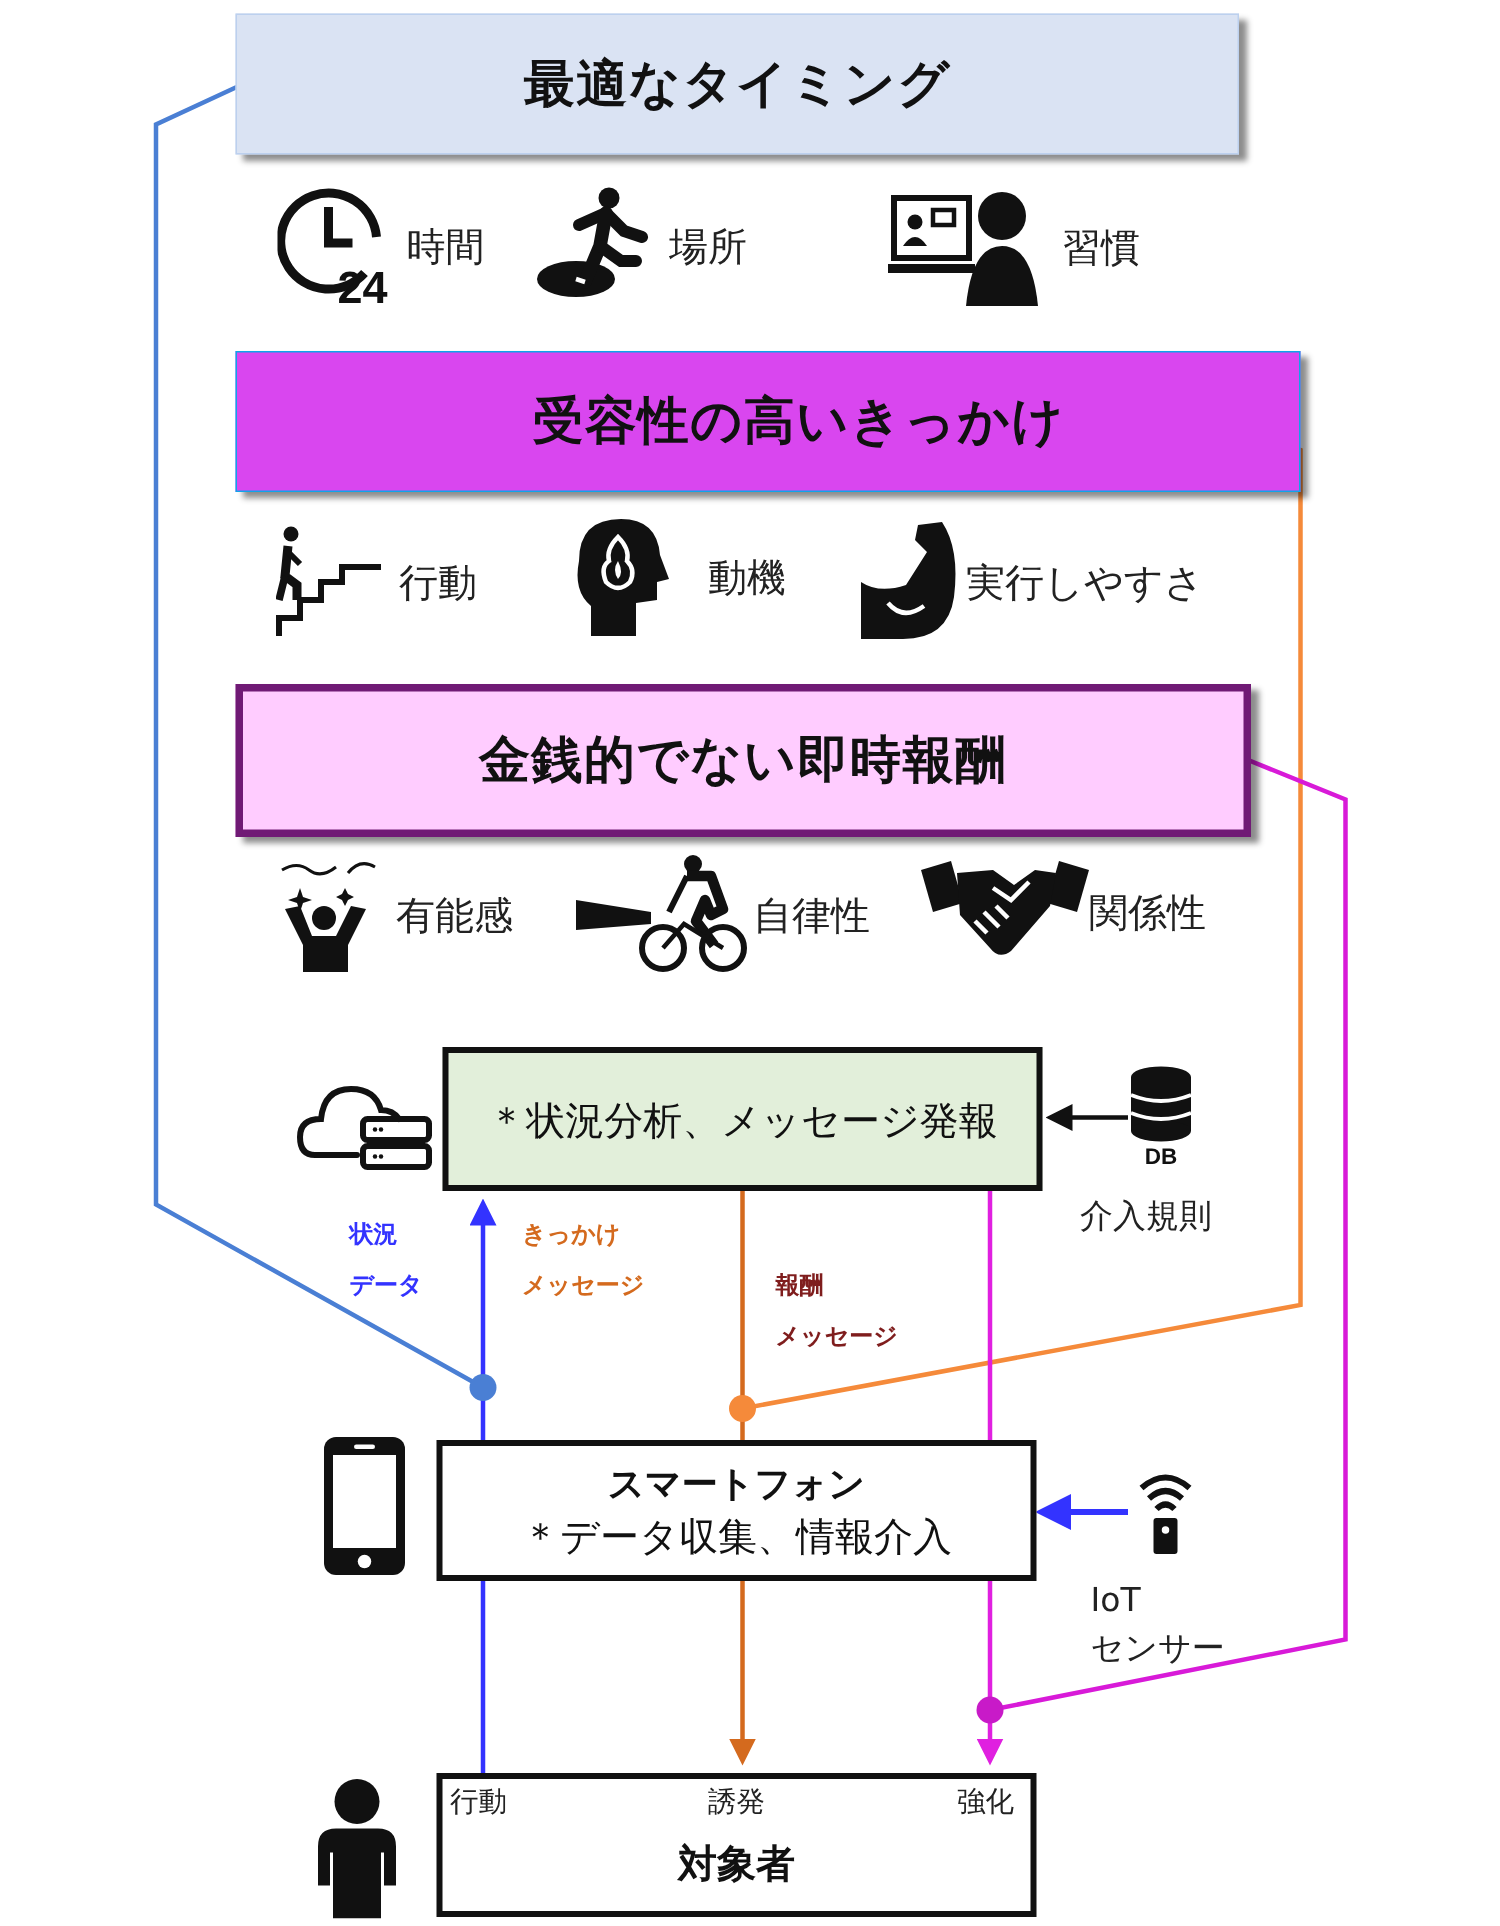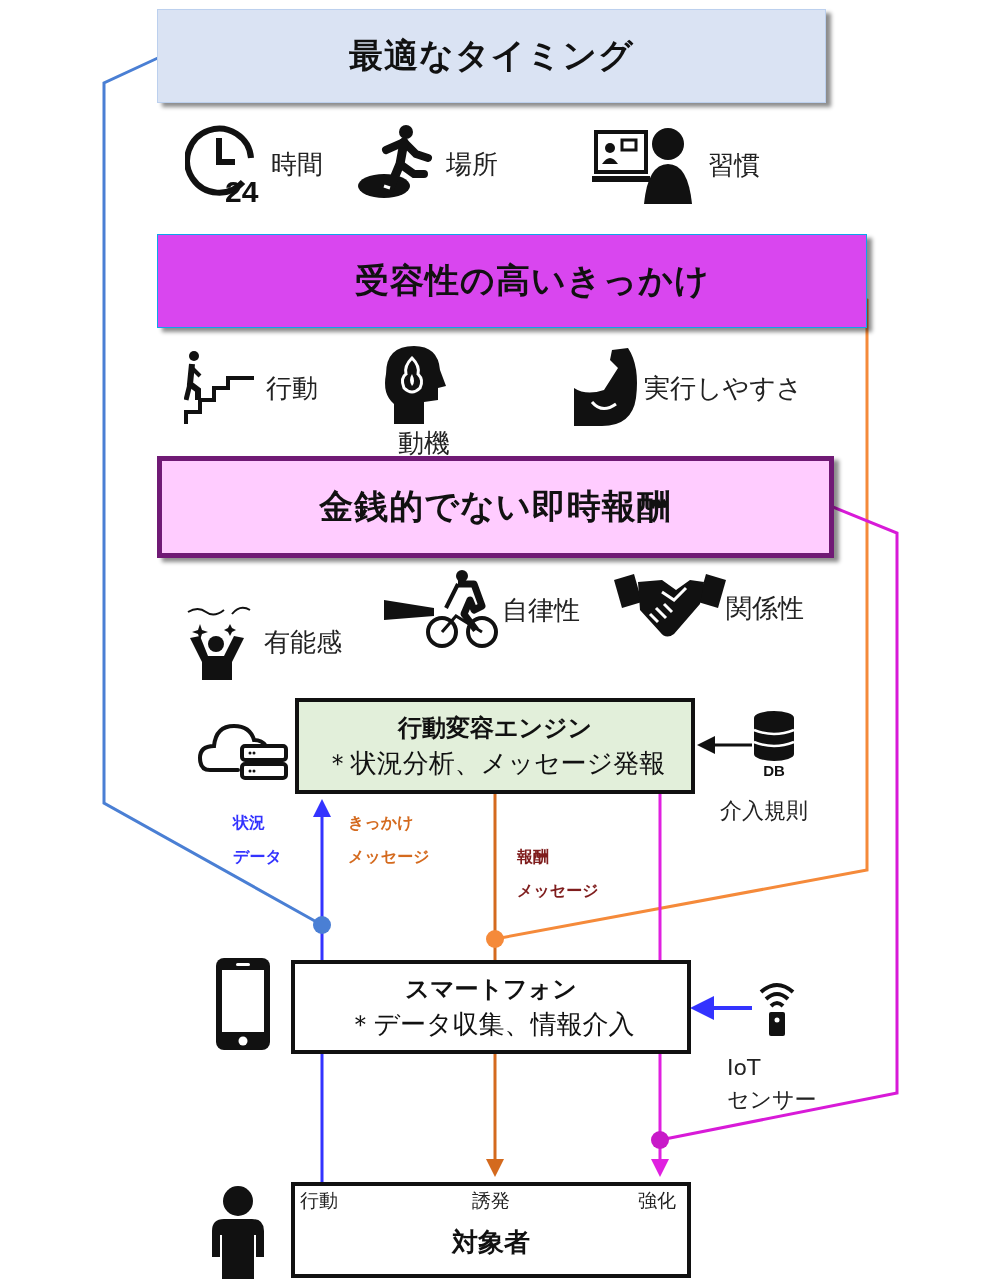--- a/index.html
+++ b/index.html
@@ -115,37 +115,37 @@
 <div class="factor" style="left:184px; top:350px;">
   <svg width="82" height="76" viewBox="0 0 82 76">
     <path d="M2,74 L2,62 L16,62 L16,50 L30,50 L30,38 L44,38 L44,28 L70,28" fill="none" stroke="#111" stroke-width="4"></path>
     <circle cx="10" cy="6" r="5" fill="#111"></circle>
     <path d="M8,14 L6,34 L14,40 L14,50" stroke="#111" stroke-width="6" fill="none"></path>
     <path d="M6,34 L2,50" stroke="#111" stroke-width="5" fill="none"></path>
     <path d="M8,18 L16,26" stroke="#111" stroke-width="4" fill="none"></path>
   </svg>
   <span class="lbl">行動</span>
 </div>
-<div class="factor" style="left:376px; top:344px;flex-direction:column;">
+<div class="factor" style="left:376px; top:344px;">
   <svg width="82" height="82" viewBox="0 0 82 82">
     <path d="M10,30 Q10,2 38,2 Q62,2 64,26 L70,42 L62,44 L62,56 L48,58 L48,80 L18,80 L18,60 Q6,50 10,30 Z" fill="#111"></path>
     <path d="M36,14 Q28,22 30,30 Q24,34 28,44 Q36,52 44,44 Q48,36 42,30 Q44,22 36,14 Z" fill="none" stroke="#fff" stroke-width="3"></path>
     <path d="M36,30 Q32,36 36,42 Q40,38 36,30 Z" fill="#fff"></path>
   </svg>
   <span class="lbl" style="margin-left:14px">動機</span>
 </div>
 <div class="factor" style="left:572px; top:348px;">
   <svg width="72" height="80" viewBox="0 0 72 80">
     <path d="M40,2 L56,0 Q68,18 64,50 Q60,78 30,78 L2,78 L2,40 Q14,48 32,42 L46,20 L38,12 Z" fill="#111"></path>
     <path d="M20,54 Q30,66 44,56" stroke="#fff" stroke-width="3" fill="none"></path>
   </svg>
   <span class="lbl">実行しやすさ</span>
 </div>
 
-<div class="factor" style="left:184px; top:604px;">
+<div class="factor" style="left:184px; top:572px;">
   <svg width="80" height="76" viewBox="0 0 80 76">
     <path d="M4,8 Q14,2 22,8 Q30,14 40,6" stroke="#111" stroke-width="2" fill="none"></path>
     <path d="M48,10 Q56,0 66,6" stroke="#111" stroke-width="2" fill="none"></path>
     <path d="M14,26 L16,20 L18,26 L24,28 L18,30 L16,36 L14,30 L8,28 Z" fill="#111"></path>
     <path d="M44,24 L46,20 L48,24 L52,26 L48,28 L46,32 L44,28 L40,26 Z" fill="#111"></path>
     <circle cx="32" cy="40" r="8" fill="#111"></circle>
     <path d="M6,34 L16,32 L24,52 L40,52 L50,32 L60,34 L48,58 L48,76 L18,76 L18,58 Z" fill="#111"></path>
   </svg>
   <span class="lbl">有能感</span>
 </div>
@@ -178,21 +178,20 @@
     <rect x="44" y="30" width="44" height="14" rx="3" fill="none" stroke="#111" stroke-width="4"></rect>
     <rect x="44" y="48" width="44" height="14" rx="3" fill="none" stroke="#111" stroke-width="4"></rect>
     <circle cx="52" cy="37" r="1.5" fill="#111"></circle>
       <circle cx="56" cy="37" r="1.5" fill="#111"></circle>
     <circle cx="52" cy="55" r="1.5" fill="#111"></circle>
       <circle cx="56" cy="55" r="1.5" fill="#111"></circle>
   </svg>
 </div>
 
 <div class="box engine">
-  <div class="title">行動変容エンジン</div>
   <div class="sub">＊状況分析、メッセージ発報</div>
 </div>
 
 <div class="abs" style="left:752px; top:710px;">
   <svg width="44" height="68" viewBox="0 0 44 68">
     <ellipse cx="22" cy="8" rx="20" ry="7" fill="#111"></ellipse>
     <rect x="2" y="8" width="40" height="36" fill="#111"></rect>
     <ellipse cx="22" cy="44" rx="20" ry="7" fill="#111"></ellipse>
     <path d="M2,20 Q22,28 42,20" stroke="#fff" stroke-width="2.5" fill="none"></path>
     <path d="M2,32 Q22,40 42,32" stroke="#fff" stroke-width="2.5" fill="none"></path>

